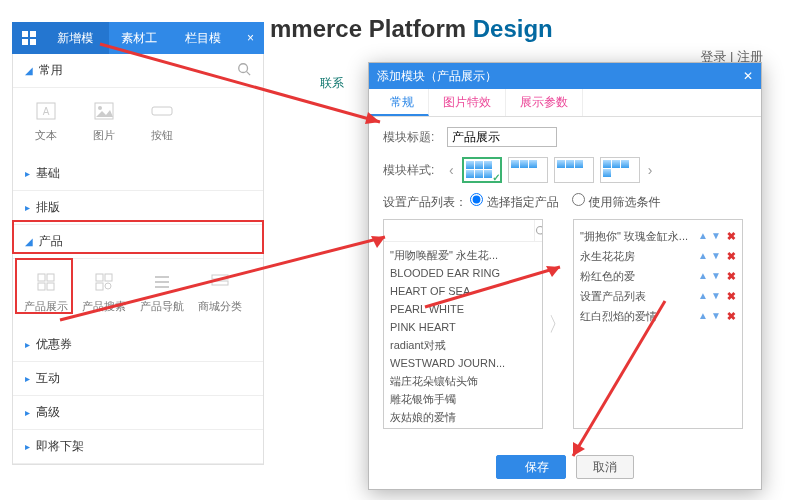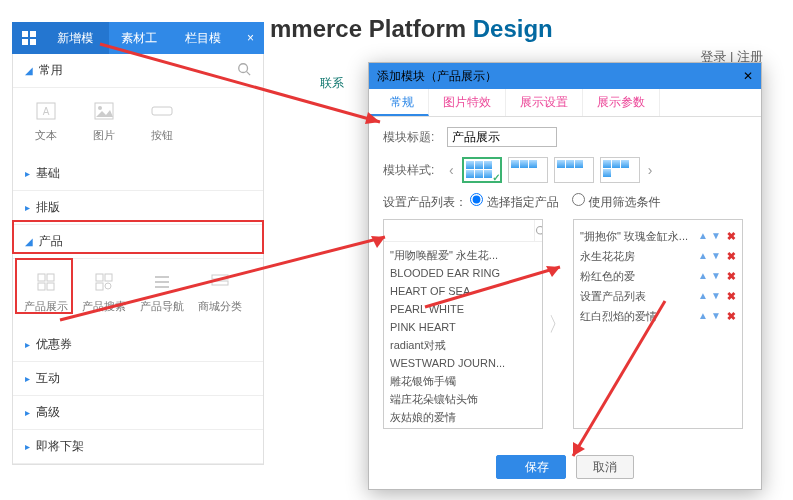--- a/index.html
+++ b/index.html
@@ -30,21 +30,21 @@
 
 
 .arrow { position: absolute; pointer-events: none; }
 .arrow line, .arrow path { stroke: #e63636; stroke-width: 3; fill: none; }
 .arrow .head { fill: #e63636; stroke: none; }
 
 .contact-tab { position: absolute; top: 75px; left: 320px; font-size: 12px; color: #0f766e; }
 
 
 .modal { position: absolute; top: 62px; left: 368px; width: 394px; height: 428px; background: #fff; box-shadow: 0 4px 20px rgba(0,0,0,.3); border: 1px solid #bbb; }
-.modal-title { background: #3089e7; color: #000000; height: 26px; line-height: 26px; padding: 0 8px; font-size: 12px; display: flex; }
+.modal-title { background: #3089e7; color: #ffffff; height: 26px; line-height: 26px; padding: 0 8px; font-size: 12px; display: flex; }
 .modal-title .x { margin-left: auto; font-family: Arial; }
 .modal-tabs { display: flex; border-bottom: 1px solid #ddd; height: 28px; font-size: 12px; }
 .modal-tabs .mtab { padding: 0 14px; line-height: 27px; color: #ec4899; border-right: 1px solid #eee; }
 .modal-tabs .mtab.active { color: #3089e7; border-bottom: 2px solid #3089e7; padding-left: 21px; }
 .modal-body { padding: 10px 14px; font-size: 12px; color: #555; }
 .form-row { display: flex; align-items: center; margin-bottom: 10px; }
 .form-row .lbl { width: 64px; color: #666; }
 .form-row input[type=text] { border: 1px solid #bbb; height: 20px; padding: 0 4px; width: 110px; font-size: 12px; }
 .style-opts { display: flex; gap: 6px; align-items: center; }
 .style-box { width: 40px; height: 26px; border: 1px solid #ccc; display: flex; flex-wrap: wrap; padding: 2px; gap: 1px; align-content: flex-start; position: relative; }
@@ -199,21 +199,20 @@
 <div class="contact-tab">联系</div>
 
 <div class="modal">
   <div class="modal-title">
     <span>添加模块（产品展示）</span>
     <span class="x">✕</span>
   </div>
   <div class="modal-tabs">
     <div class="mtab active">常规</div>
     <div class="mtab">图片特效</div>
-    <div class="mtab">展示设置</div>
     <div class="mtab">展示参数</div>
   </div>
   <div class="modal-body">
     <div class="form-row">
       <span class="lbl">模块标题:</span>
       <input type="text" value="产品展示" style="">
     </div>
     <div class="form-row">
       <span class="lbl">模块样式:</span>
       <div class="style-opts">
@@ -262,22 +261,22 @@
             </span>
           </div>
         <ul id="left-list">
             <li>"用吻唤醒爱" 永生花...</li>
             <li>BLOODED EAR RING</li>
             <li>HEART OF SEA</li>
             <li>PEARL WHITE</li>
             <li>PINK HEART</li>
             <li>radiant对戒</li>
             <li>WESTWARD JOURN...</li>
+            <li>端庄花朵镶钻头饰</li>
             <li>雕花银饰手镯</li>
-            <li>端庄花朵镶钻头饰</li>
             <li>灰姑娘的爱情</li>
             <li>玫瑰花组合</li>
           </ul>
       </div>
       <div class="mover">
           <span class="chev">〉</span>
         </div>
       <div class="rbox" id="right-list">
           <div class="rrow">
             <span class="nm">"拥抱你" 玫瑰金缸永...</span>

